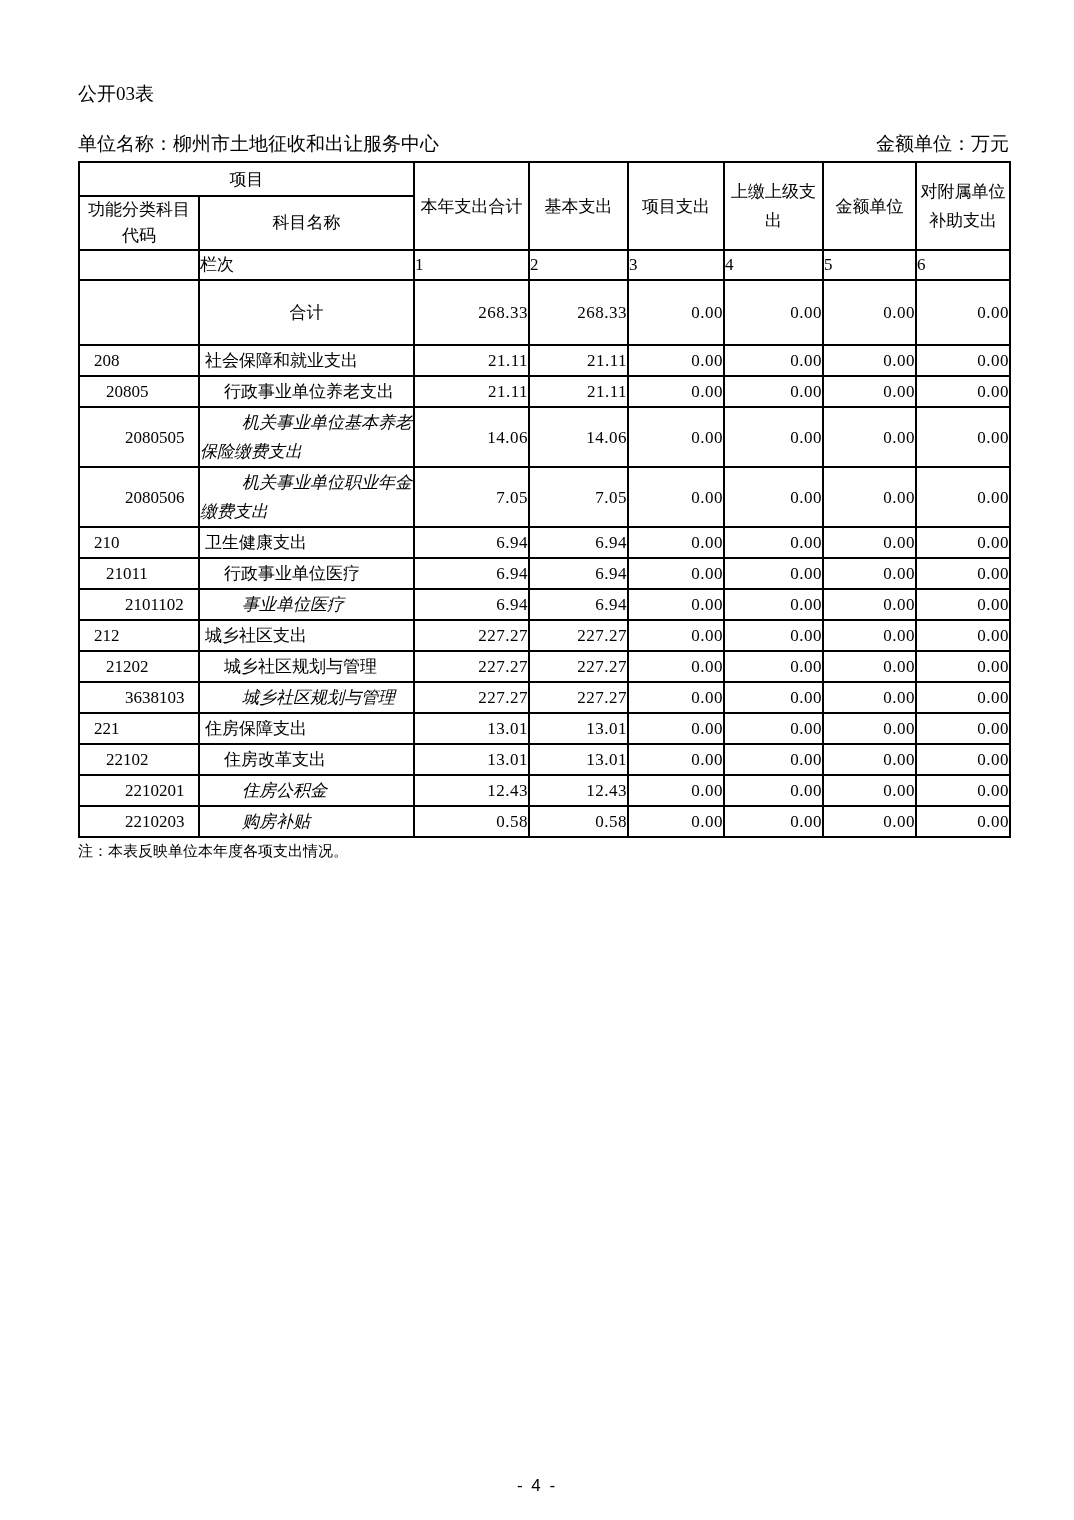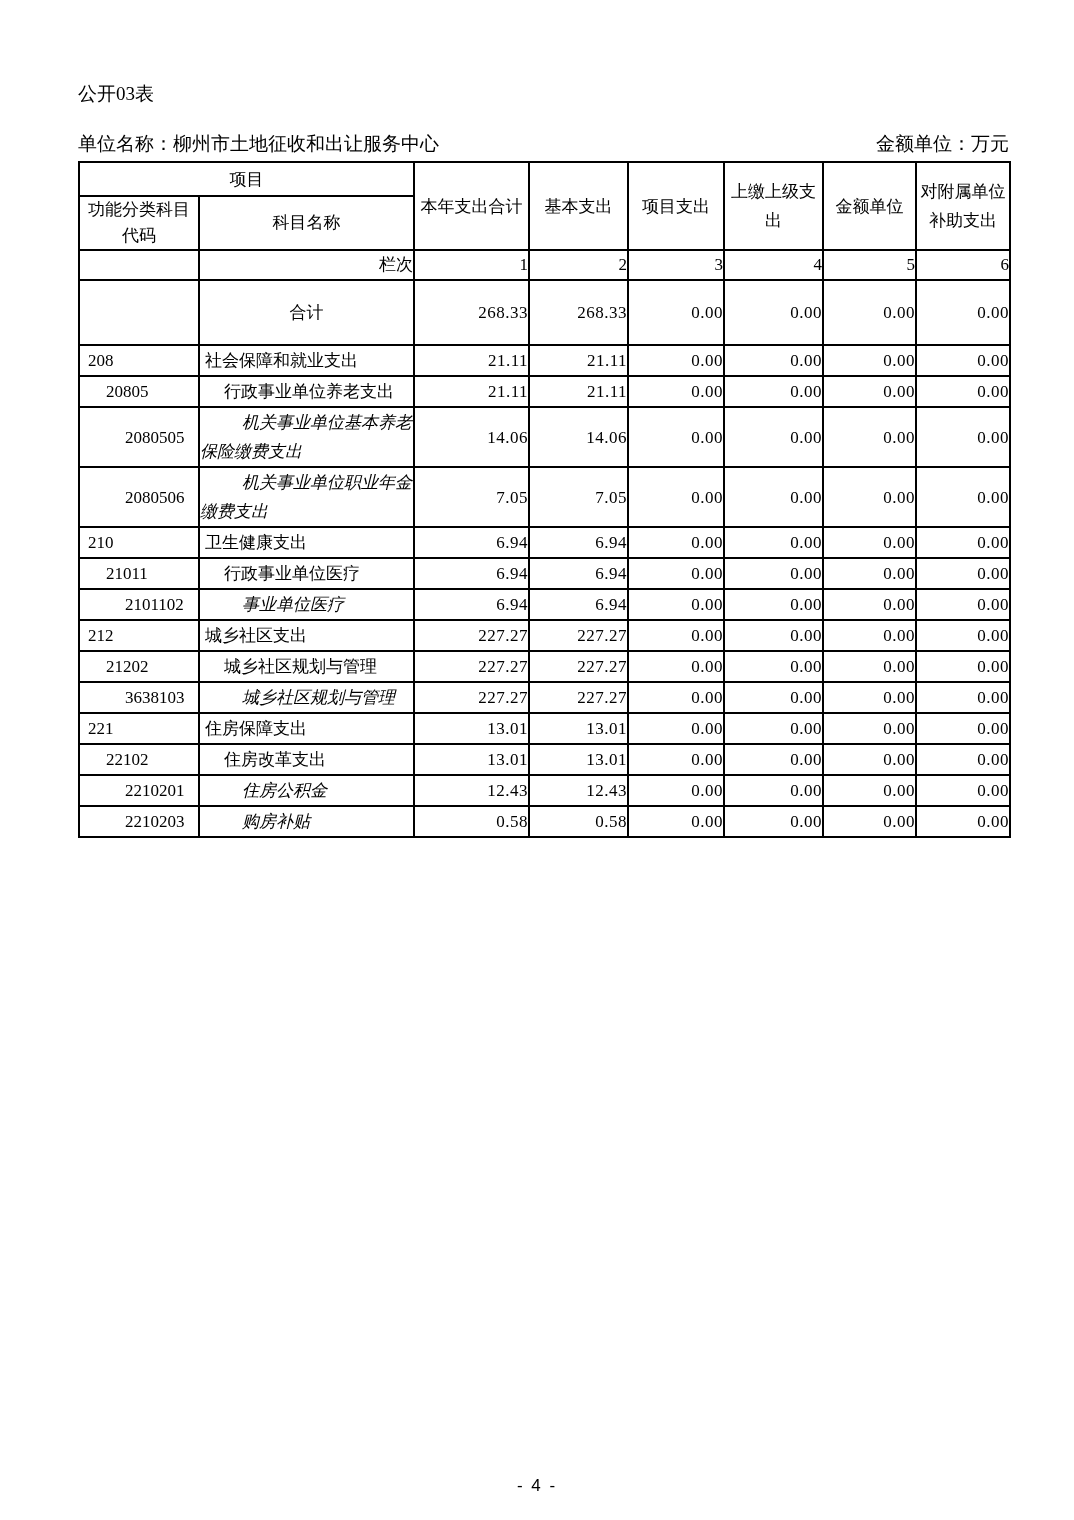--- a/index.html
+++ b/index.html
@@ -50,27 +50,27 @@
     border: 2px solid #000000;
     font-weight: normal;
     vertical-align: middle;
     padding: 0;
     line-height: 29px;
     word-break: break-all;
     overflow: hidden;
   }
   tr.hdr-row-1 th { height: 32px; }
   tr.hdr-row-2 th { height: 52px; line-height: 26px; }
-  tr.cols-row td { height: 28px; line-height: 28px; text-align: right; }
+  tr.cols-row td { height: 28px; line-height: 28px; text-align: left; }
   tbody tr td { height: 29px; }
   th.center, td.center { text-align: center; }
   th.vhdr { text-align: center; line-height: 24px; padding: 0 2px; }
   .prewrap { white-space: pre-line; }
   td.code-cell { text-align: left; }
-  tr.lv1 td.code-cell { padding-left: 8px; }
+  tr.lv1 td.code-cell { padding-left: 14px; }
   tr.lv2 td.code-cell { padding-left: 26px; }
   tr.lv3 td.code-cell { padding-left: 45px; }
   td.name-cell {
     text-align: left;
     padding: 0 5px 0 2px;
   }
   tr.lv0 td.name-cell { text-align: center; padding: 17px; }
   tr.lv1 td.name-cell { text-indent: 5px; }
   tr.lv2 td.name-cell { text-indent: 24px; }
   tr.lv3 td.name-cell { text-indent: 42px; font-style: italic; }
@@ -292,16 +292,17 @@
           <td class="num">0.58</td>
           <td class="num">0.58</td>
           <td class="num">0.00</td>
           <td class="num">0.00</td>
           <td class="num">0.00</td>
           <td class="num">0.00</td>
         </tr>
       </tbody>
   </table>
 
+  <div class="table-note">注：本表反映单位本年度各项支出情况。</div>
 
   <div class="page-number">- 4 -</div>
 
 </div>
 
 </body></html>

